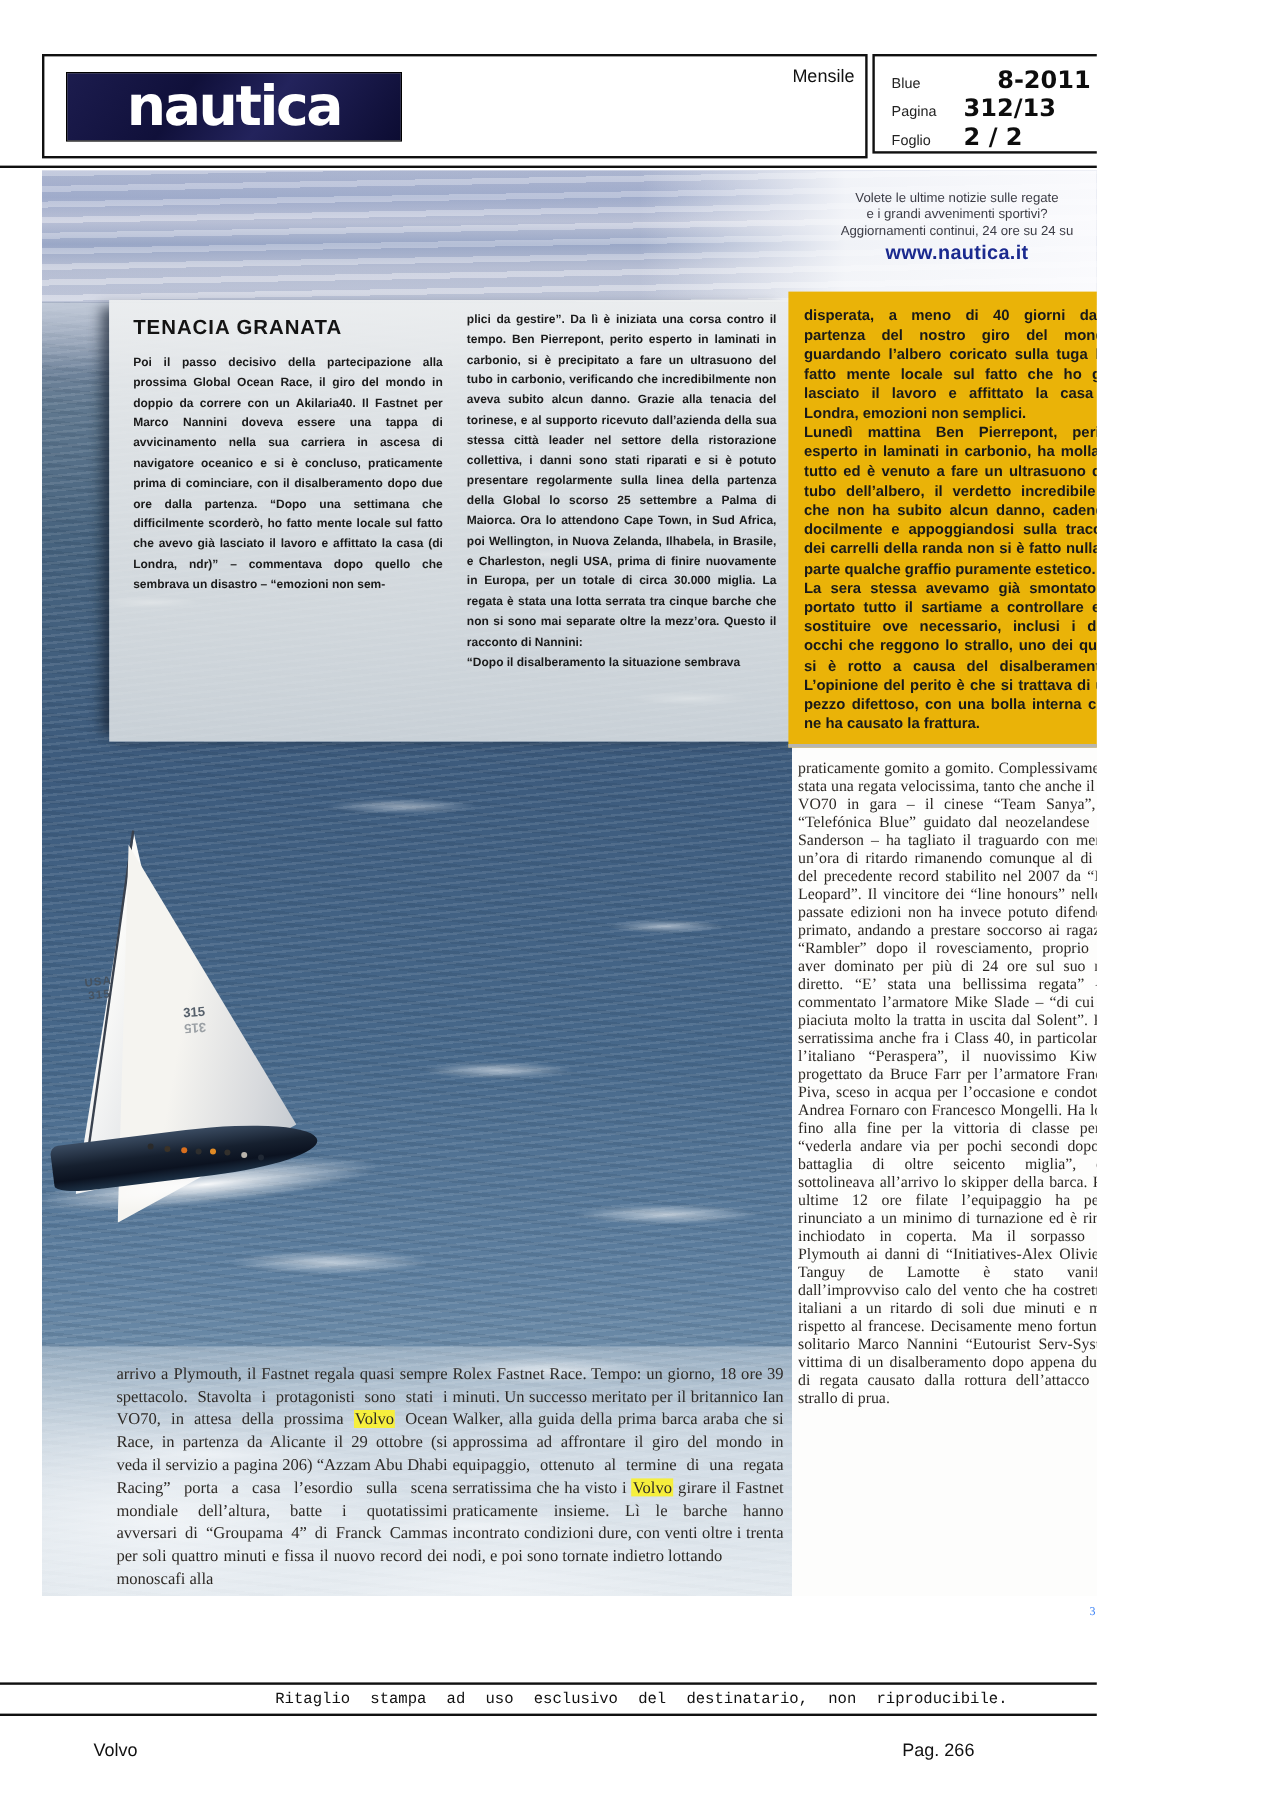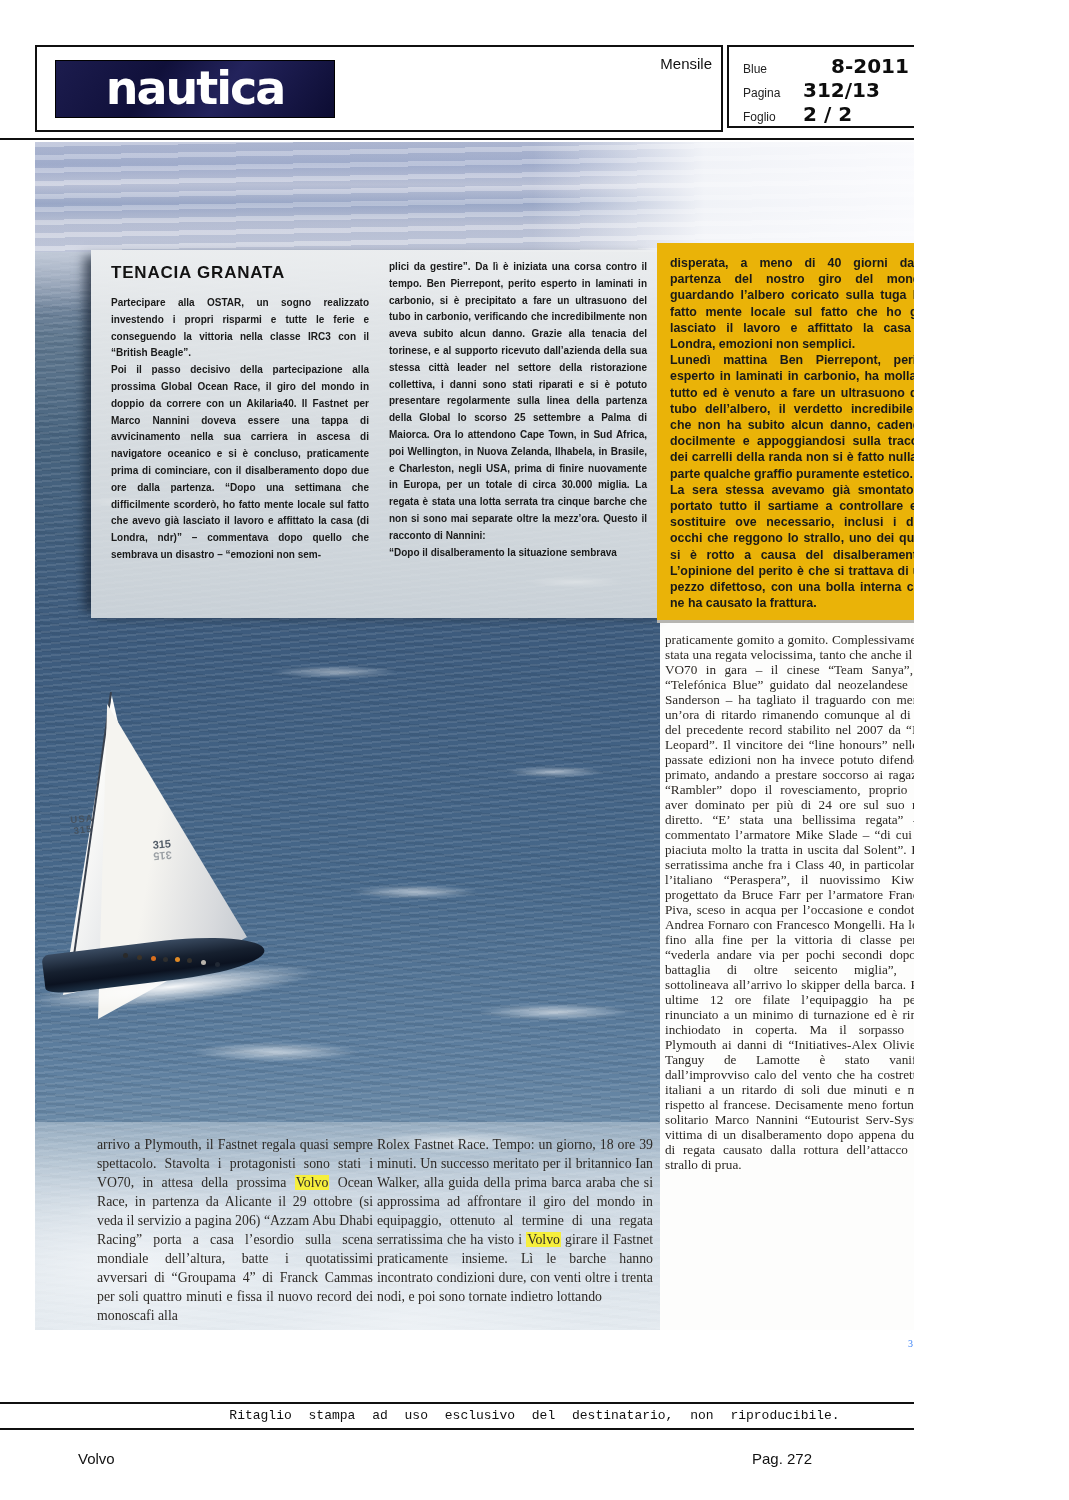--- a/index.html
+++ b/index.html
@@ -152,20 +152,26 @@
   <div class="rule-right"></div>
   <div class="scan-edge"></div>
   <div class="scan-edge-foot"></div>
   <div class="eco-vert">www.ecostampa.it</div>
   <div class="code-vert">094683</div>
 
   <div class="scan">
 
     <div class="sky"></div>
 
+    <div class="promo">
+      <div>Volete le ultime notizie sulle regate</div>
+      <div>e i grandi avvenimenti sportivi?</div>
+      <div>Aggiornamenti continui, 24 ore su 24 su</div>
+      <div class="promo-url" style="color:#1b2a8f">www.nautica.it</div>
+    </div>
 
     <div class="ocean">
       <div class="haze"></div>
       <div class="caps"></div>
       <div class="ocean-lighten"></div>
       <div class="mainsail"></div>
       <div class="mast"></div>
       <div class="jib"></div>
       <div class="sailnum-main">
         <div>USA</div>
@@ -176,21 +182,20 @@
         <div><span class="mirror">315</span></div>
       </div>
       <div class="hullfoam"></div>
       <div class="hull"></div>
       <div class="crew"></div>
     </div>
 
     <div class="panel">
       <div class="headline">TENACIA GRANATA</div>
       <div class="colA boldcol">
-        <p>Partecipare alla OSTAR, un sogno realizzato investendo i propri risparmi e tutte le ferie e conseguendo la vittoria nella classe IRC3 con il “British Beagle”.</p>
         <p>Poi il passo decisivo della partecipazione alla prossima Global Ocean Race, il giro del mondo in doppio da correre con un Akilaria40. Il Fastnet per Marco Nannini doveva essere una tappa di avvicinamento nella sua carriera in ascesa di navigatore oceanico e si è concluso, praticamente prima di cominciare, con il disalberamento dopo due ore dalla partenza. “Dopo una settimana che difficilmente scorderò, ho fatto mente locale sul fatto che avevo già lasciato il lavoro e affittato la casa (di Londra, ndr)” – commentava dopo quello che sembrava un disastro – “emozioni non sem-</p>
       </div>
       <div class="colB boldcol">
         <p>plici da gestire”. Da lì è iniziata una corsa contro il tempo. Ben Pierrepont, perito esperto in laminati in carbonio, si è precipitato a fare un ultrasuono del tubo in carbonio, verificando che incredibilmente non aveva subito alcun danno. Grazie alla tenacia del torinese, e al supporto ricevuto dall’azienda della sua stessa città leader nel settore della ristorazione collettiva, i danni sono stati riparati e si è potuto presentare regolarmente sulla linea della partenza della Global lo scorso 25 settembre a Palma di Maiorca. Ora lo attendono Cape Town, in Sud Africa, poi Wellington, in Nuova Zelanda, Ilhabela, in Brasile, e Charleston, negli USA, prima di finire nuovamente in Europa, per un totale di circa 30.000 miglia. La regata è stata una lotta serrata tra cinque barche che non si sono mai separate oltre la mezz’ora. Questo il racconto di Nannini:</p>
         <p>“Dopo il disalberamento la situazione sembrava</p>
       </div>
     </div>
 
     <div class="graybox">
       <p>disperata, a meno di 40 giorni dalla partenza del nostro giro del mondo guardando l’albero coricato sulla tuga ho fatto mente locale sul fatto che ho già lasciato il lavoro e affittato la casa a Londra, emozioni non semplici.</p>
@@ -207,15 +212,15 @@
       <span>Rolex Fastnet Race. Tempo: un giorno, 18 ore 39 minuti. Un successo meritato per il britannico Ian Walker, alla guida della prima barca araba che si approssima ad affrontare il giro del mondo in equipaggio, ottenuto al termine di una regata serratissima che ha visto i </span><span class="hl">Volvo</span><span> girare il Fastnet praticamente insieme. Lì le barche hanno incontrato condizioni dure, con venti oltre i trenta nodi, e poi sono tornate indietro lottando</span>
     </div>
   </div>
 
   <div class="p313">313</div>
 
   <div class="strip">
     <span>Ritaglio stampa ad uso esclusivo del destinatario, non riproducibile.</span>
   </div>
   <div class="f-left">Volvo</div>
-  <div class="f-right">Pag. 272</div>
+  <div class="f-right">Pag. 266</div>
 
 </div>
 
 </body></html>

